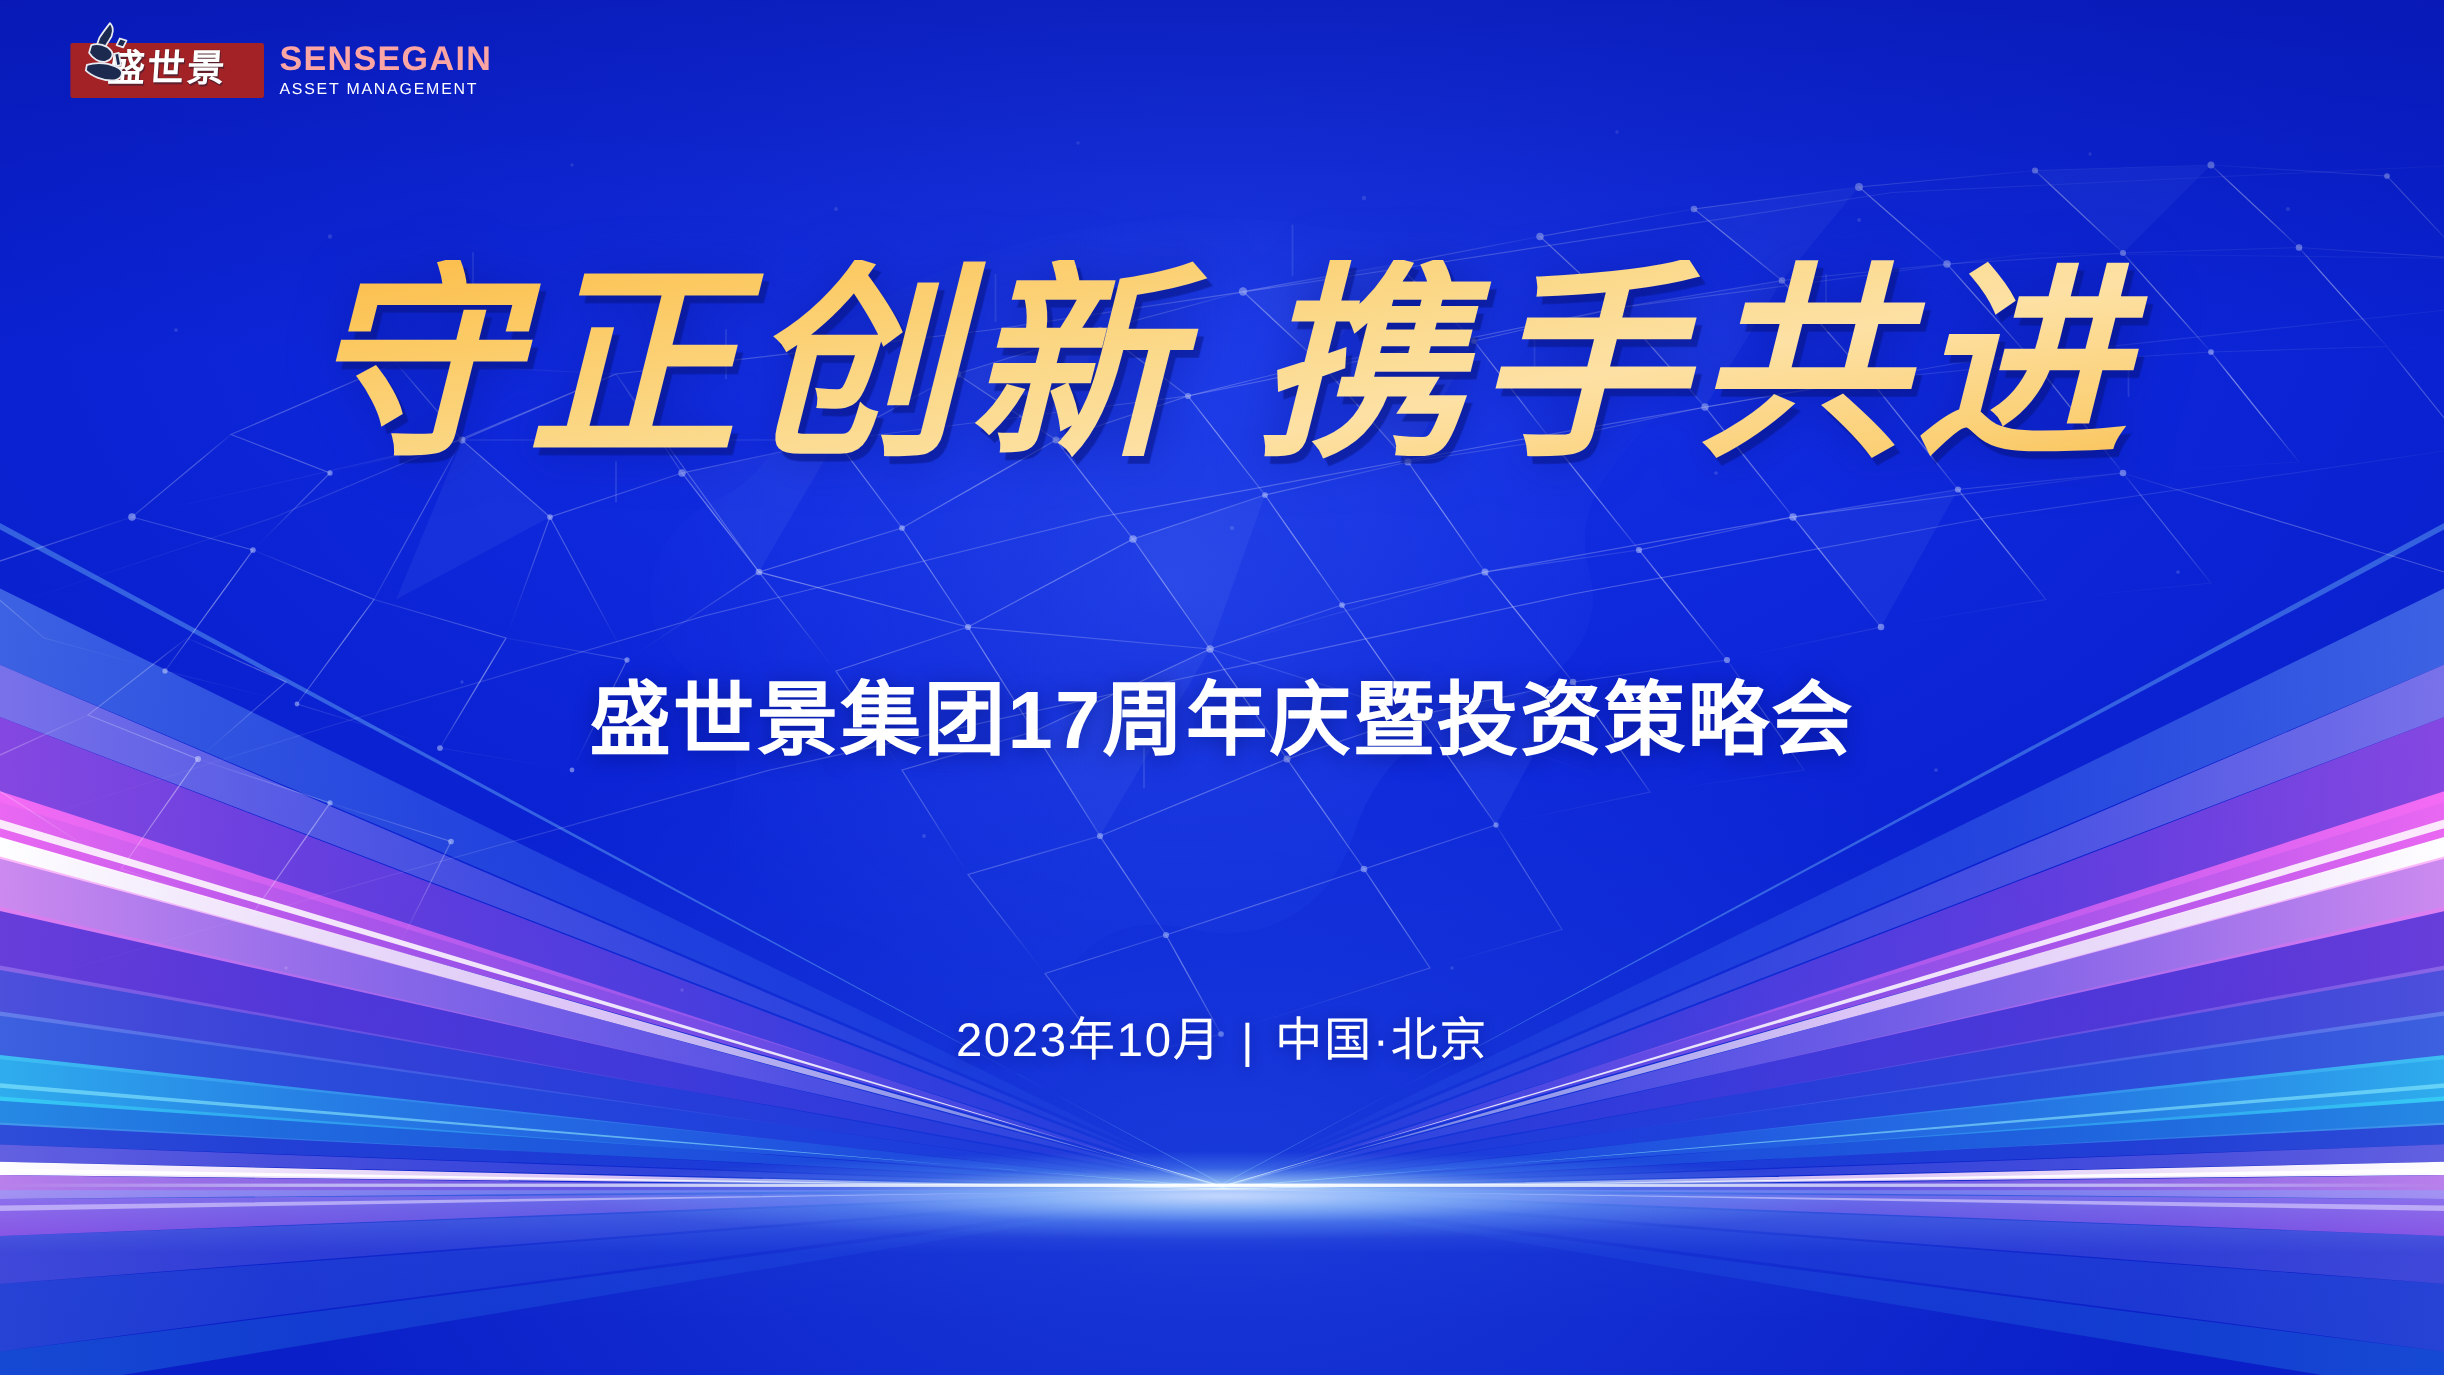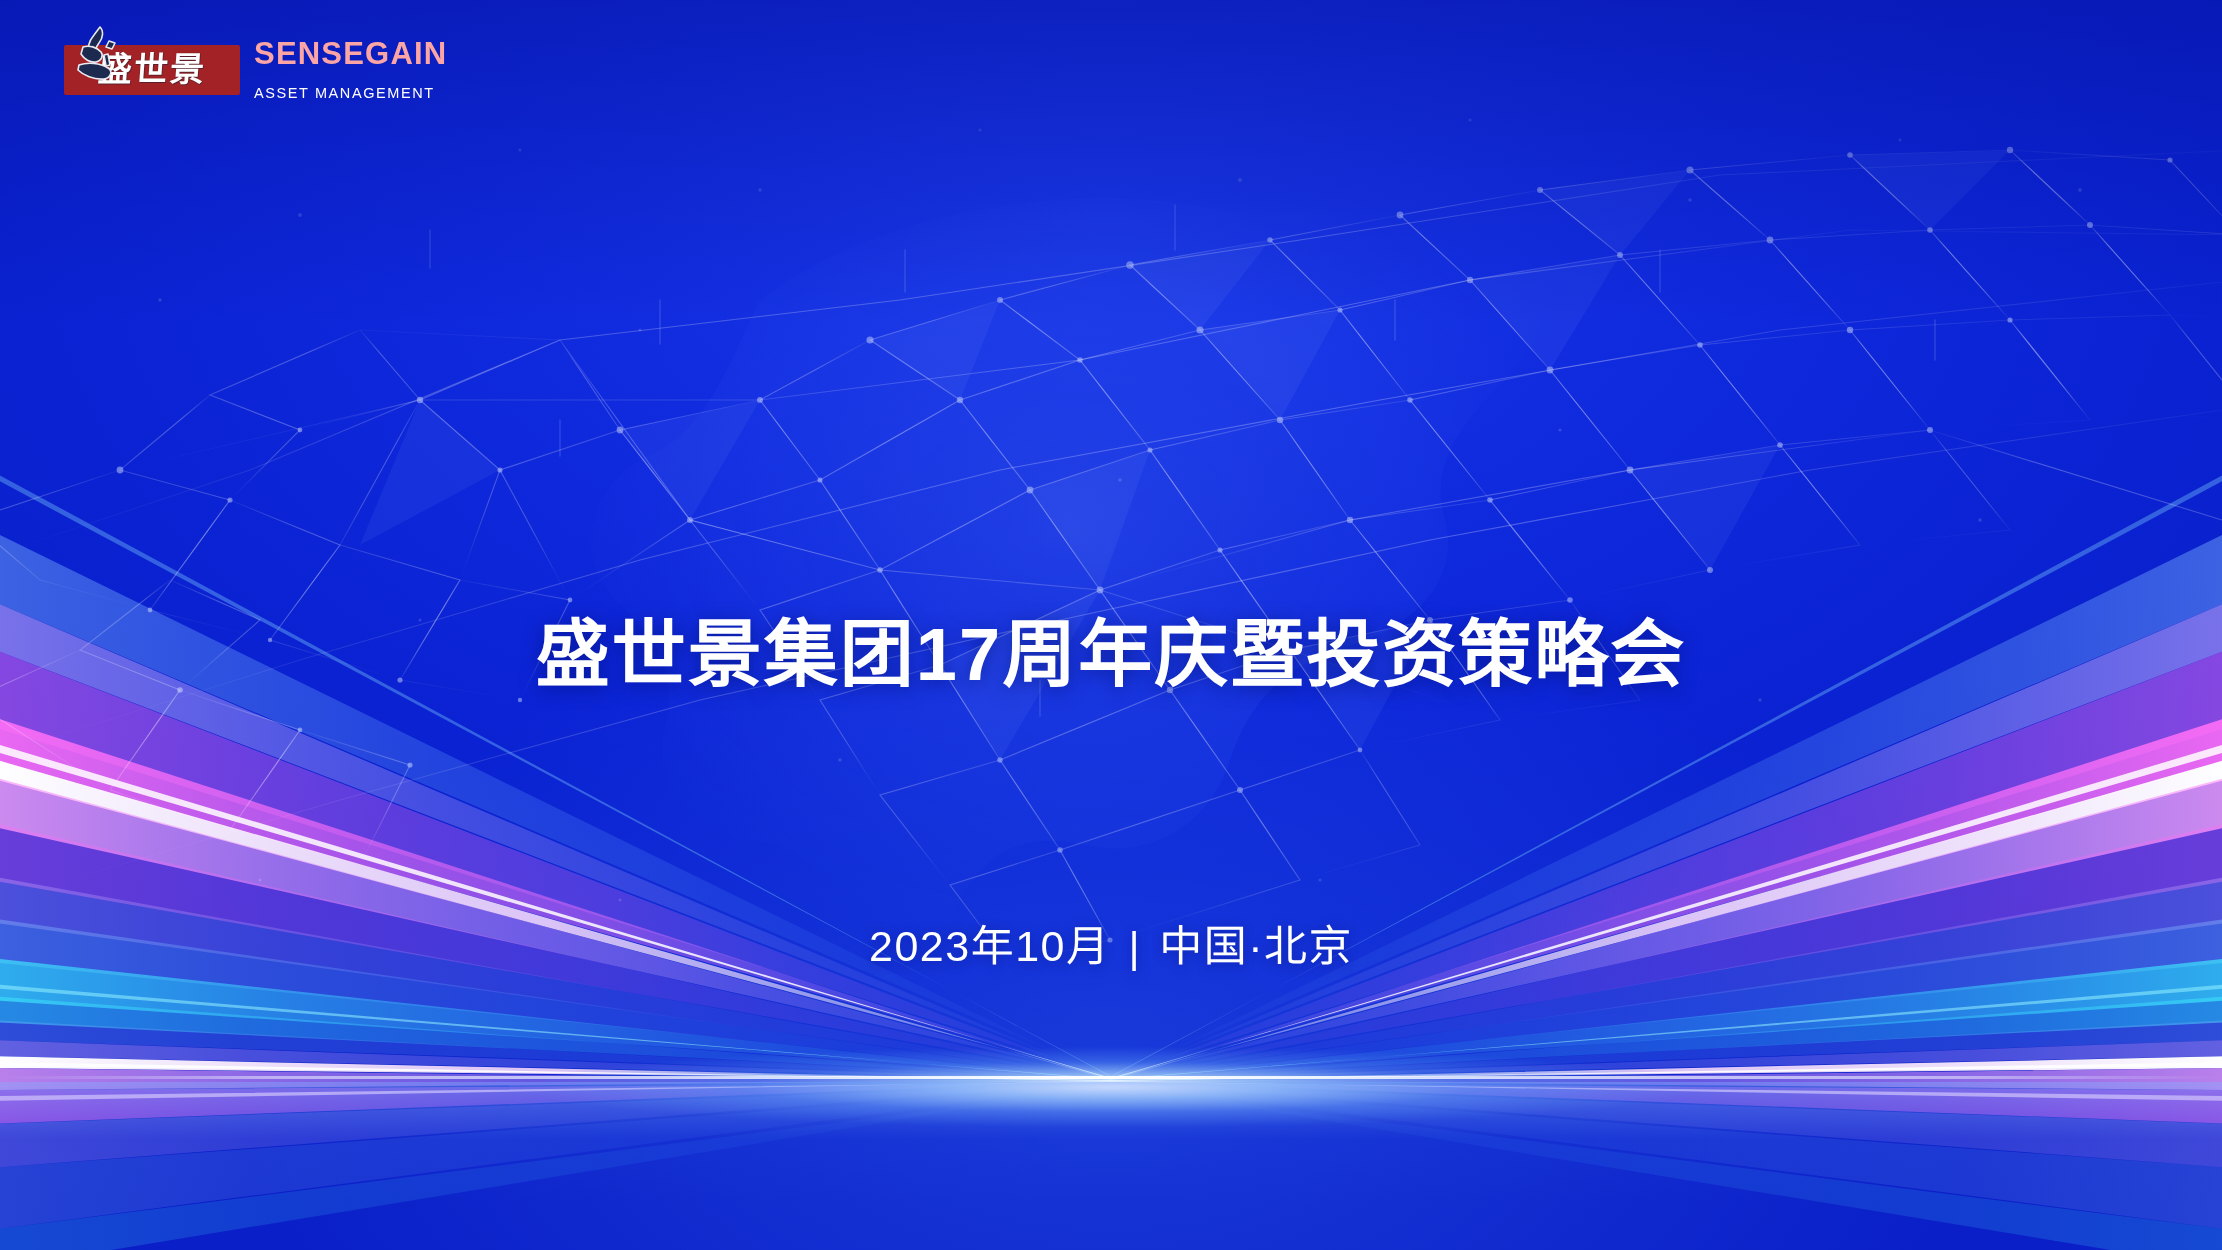--- a/index.html
+++ b/index.html
@@ -121,21 +121,21 @@
     font-size:31px;
     letter-spacing:1.2px;
     line-height:1.02;
     font-family:"Liberation Sans","DejaVu Sans",sans-serif;
   }
   .logo-en2{
     color:#ffffff;
     font-weight:400;
     font-size:14.5px;
     letter-spacing:1.6px;
-    margin-top:16px;
+    margin-top:4px;
     font-family:"Liberation Sans","DejaVu Sans",sans-serif;
   }
 
   
   .headline{
     position:absolute;
     left:0; right:0;
     top:236px;
     text-align:center;
     white-space:nowrap;
@@ -566,20 +566,23 @@
         </g>
       </svg>
       <span class="logo-cn">盛世景</span>
     </div>
     <div class="logo-text">
       <span class="logo-en1">SENSEGAIN</span>
       <span class="logo-en2">ASSET MANAGEMENT</span>
     </div>
   </div>
 
+  <div class="headline">
+    <span>守正创新</span><span class="gap"></span><span>携手共进</span>
+  </div>
 
   <div class="subtitle">盛世景集团17周年庆暨投资策略会</div>
 
   <div class="dateline">
     <span>2023年10月</span><span class="divider">|</span><span>中国·北京</span>
   </div>
 
 </div>
 
 </body></html>

